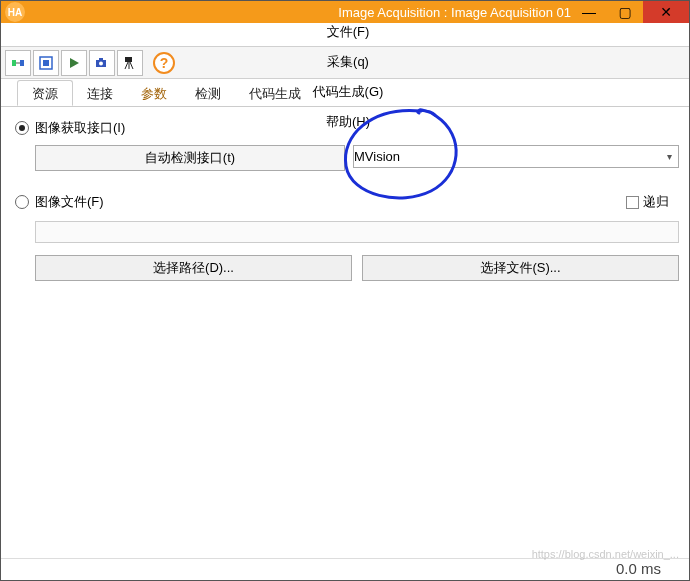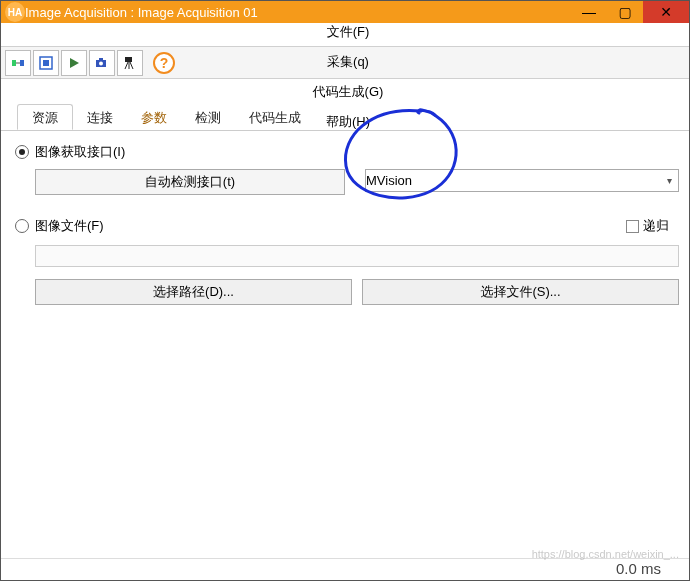--- a/index.html
+++ b/index.html
@@ -1,43 +1,43 @@
 <!DOCTYPE html>
 <html><head>
 <meta charset="utf-8">
 <style>
   * { box-sizing: border-box; }
   html,body { margin:0; padding:0; font-family: "Microsoft YaHei", "SimSun", Arial, sans-serif; font-size:13px; }
   body { width:690px; height:581px; background:#fff; border:1px solid #555; position:relative; overflow:hidden;}
   
   .titlebar { height:22px; background:#f59a1a; display:flex; align-items:center; position:relative; }
   .titlebar .app-ico { width:20px; height:20px; margin-left:4px; background:#ffb74d; border-radius:10px; display:flex;align-items:center;justify-content:center;color:#fff;font-size:10px;font-weight:bold; }
-  .titlebar .title { flex:1; text-align:left; color:#fff; font-size:13px; }
+  .titlebar .title { flex:1; text-align:right; color:#fff; font-size:13px; }
   .titlebar .winbtns { display:flex; height:100%; }
   .titlebar .winbtn { width:36px; height:100%; display:flex; align-items:center; justify-content:center; color:#000; font-size:14px; background:#f59a1a; }
   .titlebar .winbtn.close { background:#d43b2a; color:#000; width:46px;}
   
   .menubar { height:24px; background:#fff; display:flex; align-items:center; border-bottom:1px solid #d0d0d0; padding-left:6px; gap:12px;flex-direction:column; }
   .menubar span { font-size:13px; }
   
   .toolbar { height:32px; background:#f5f5f5; display:flex; align-items:center; border-bottom:1px solid #d0d0d0; padding-left:4px; gap:2px;}
   .toolbtn { width:26px; height:26px; border:1px solid #bdbdbd; background:#fff; display:flex;align-items:center;justify-content:center; font-size:14px; }
   .toolbtn.help{ border-radius:13px; width:22px;height:22px; border:2px solid #f28c1f; color:#f28c1f; font-weight:bold; background:#fff;}
   
-  .tabstrip { height:28px; background:#fff; display:flex; align-items:flex-end; border-bottom:1px solid #ccc; padding-left:16px; gap:0;margin-top:24px;}
+  .tabstrip { height:28px; background:#fff; display:flex; align-items:flex-end; border-bottom:1px solid #ccc; padding-left:16px; gap:0;}
   .tab { padding:4px 14px; border-top:1px solid transparent; font-size:13px; height:26px; line-height:18px; color:#222;}
   .tab.active { border:1px solid #ccc; border-bottom:1px solid #fff; background:#fff; border-radius:3px 3px 0 0; }
   .tab.disabled { color:#a16207; }
   
   .content { padding:8px 10px 0 10px; }
   .radio-row { display:flex; align-items:center; gap:6px; margin:4px 0 8px 4px;}
   .radio { width:14px; height:14px; border:1px solid #666; border-radius:7px; display:flex; align-items:center;justify-content:center;}
   .radio .dot { width:6px;height:6px;background:#222;border-radius:3px; }
   
-  .row { display:flex; gap:20px; margin-left:24px;}
+  .row { display:flex; gap:8px; margin-left:24px;}
   .btnwide { flex:0 0 310px; height:26px; border:1px solid #aaa; background:#f5f5f5; display:flex;align-items:center;justify-content:center; font-size:13px;}
   .combo { flex:1; height:23px; border:1px solid #aaa; background:#fff; display:flex; align-items:center; position:relative;}
   .combo .arrow { position:absolute; right:6px; font-size:10px; color:#555;}
   
   .file-row { display:flex; align-items:center; gap:6px; margin:22px 0 10px 4px; }
   .recurse { margin-left:auto; display:flex; align-items:center; gap:4px; margin-right:10px;padding-left:28px;}
   .chk{ width:13px;height:13px;border:1px solid #888; }
   
   .pathbox { margin-left:24px; height:22px; border:1px solid #ccc; background:#fafafa; }
   .tworow { display:flex; gap:10px; margin-left:24px; margin-top:12px;}

